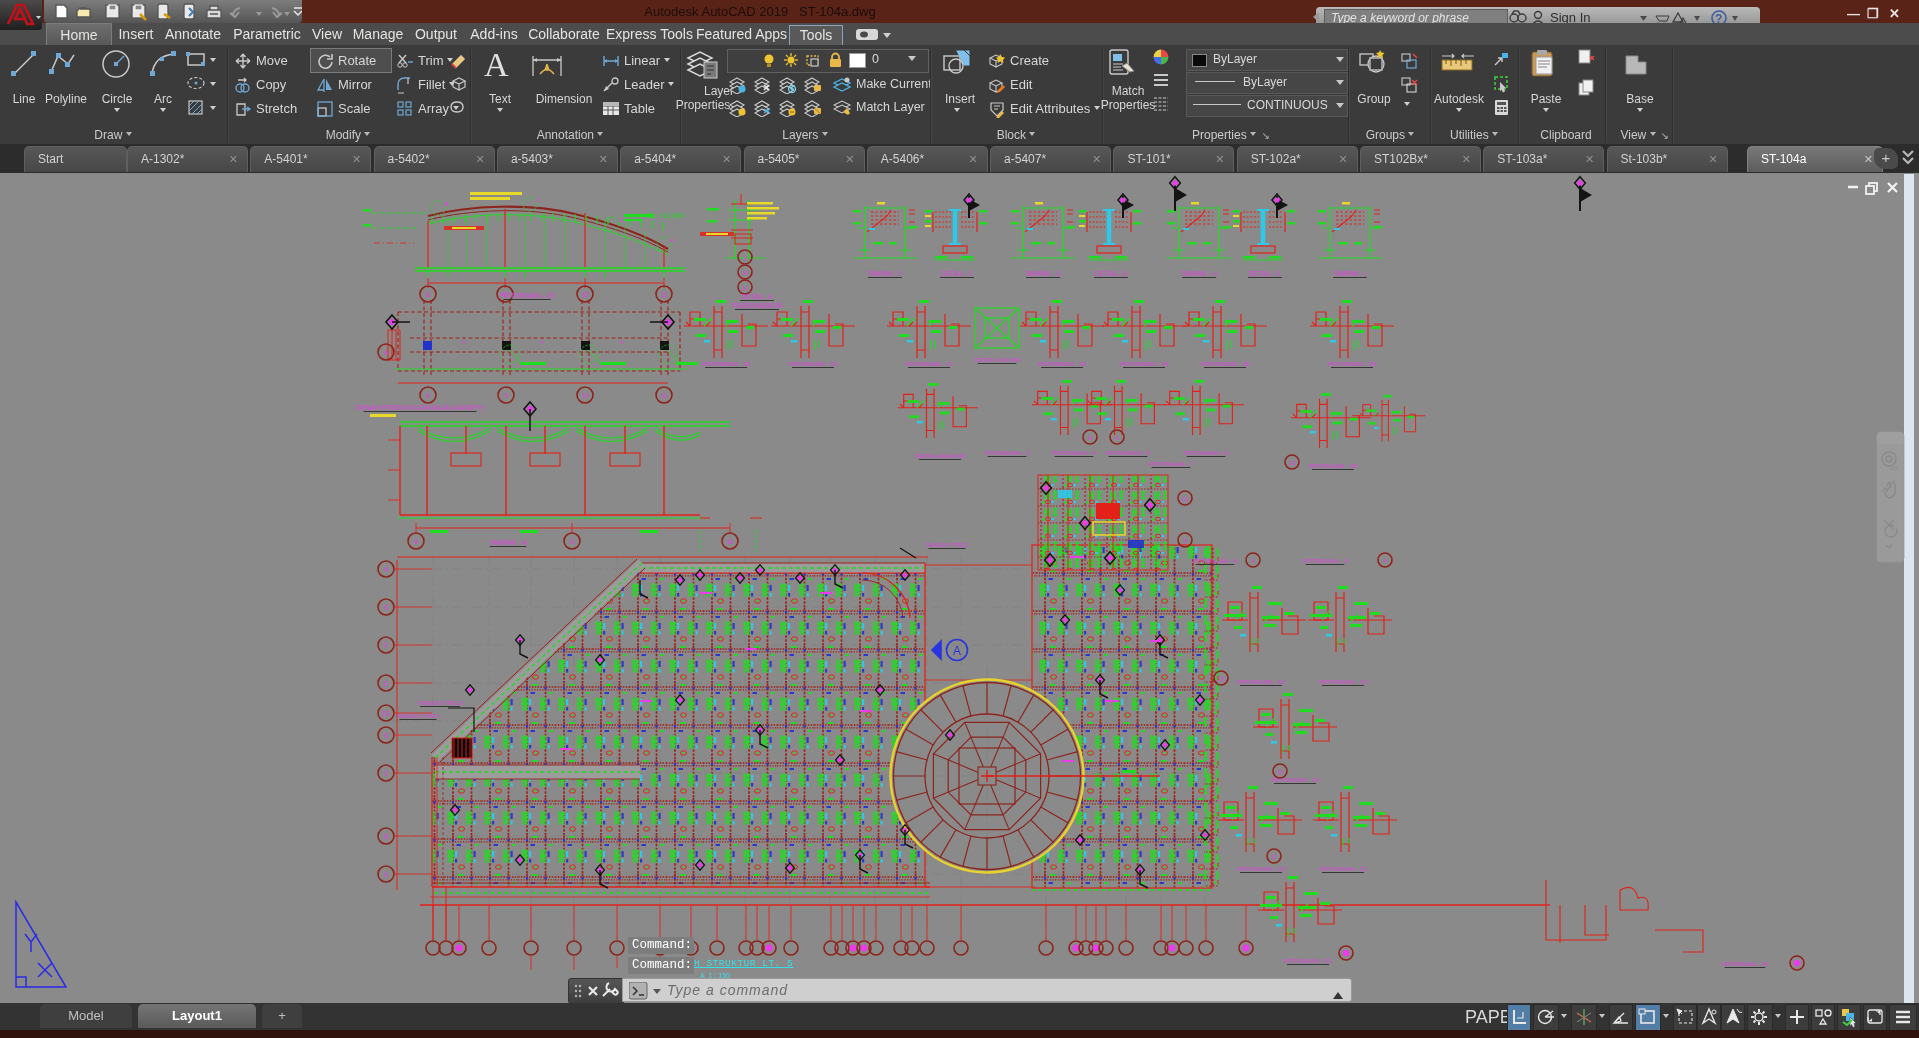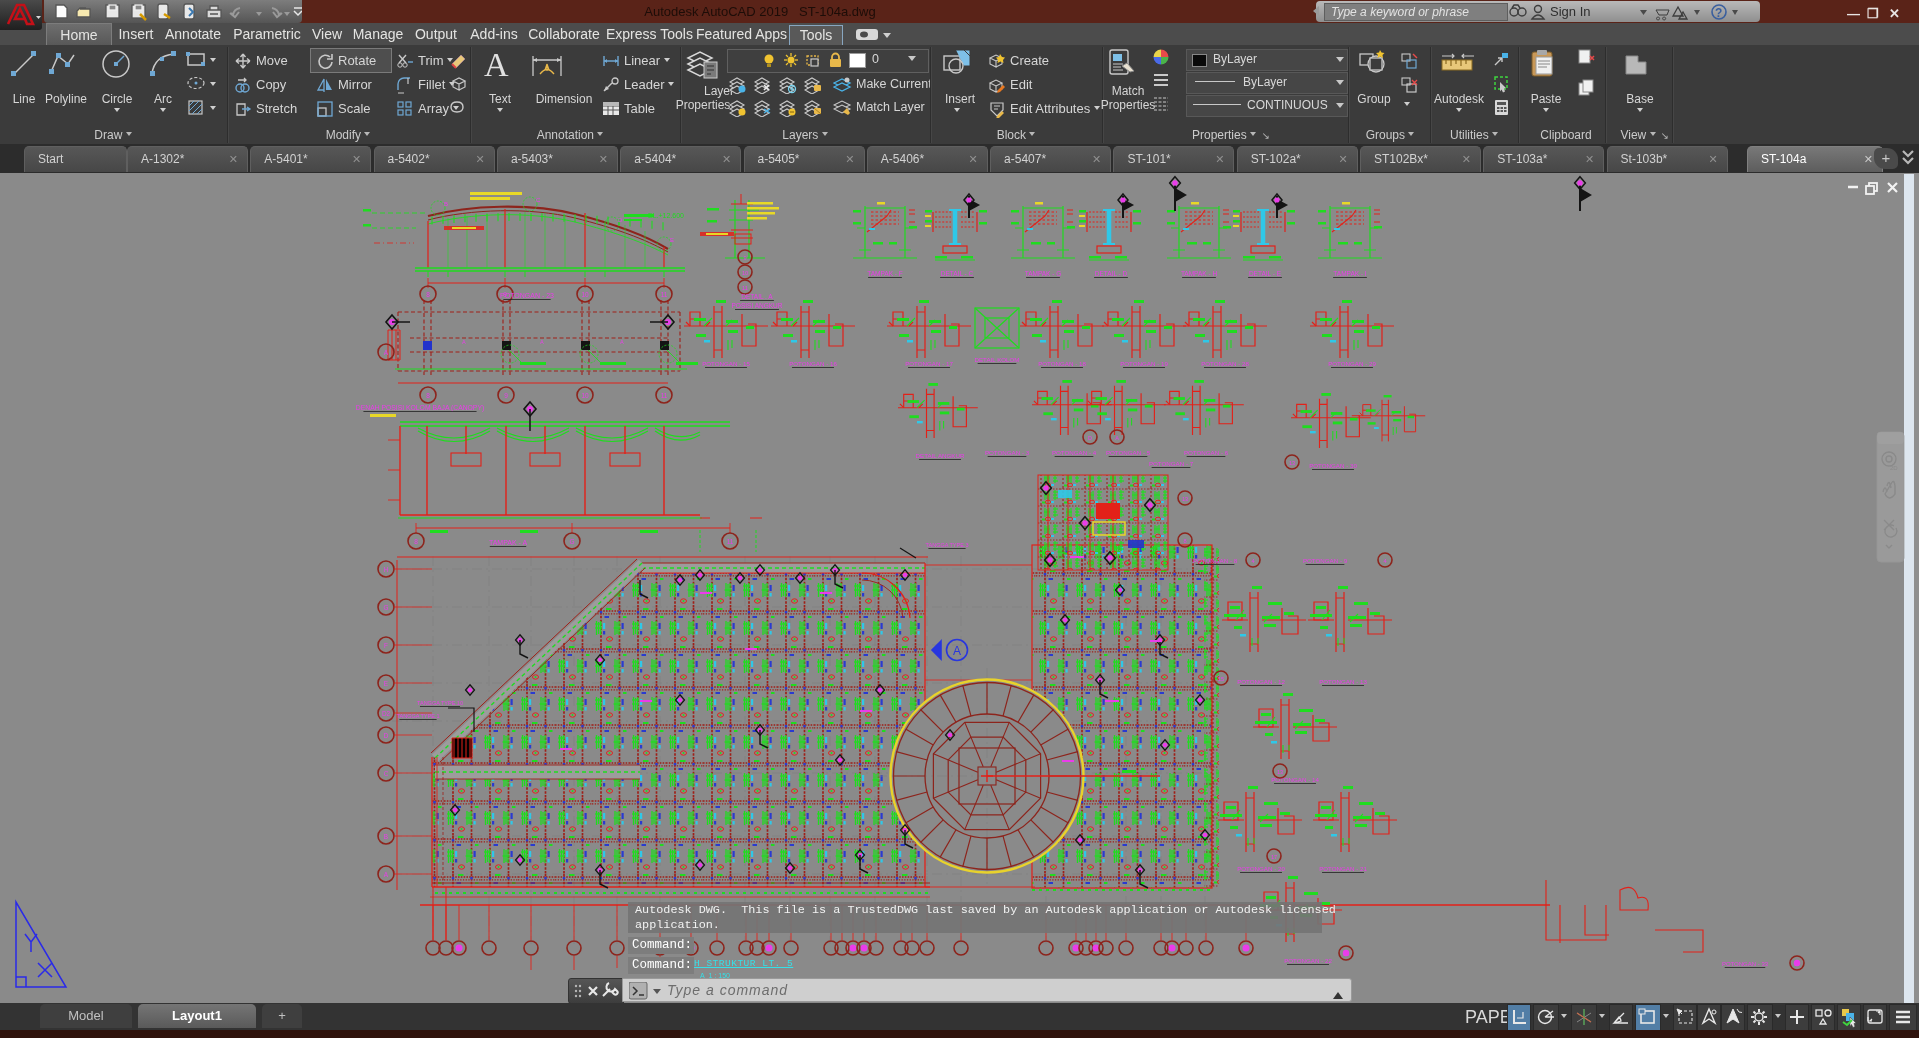--- a/index.html
+++ b/index.html
@@ -2,21 +2,21 @@
 <html><head><meta charset="utf-8"><style>
 html,body{margin:0;padding:0;background:#222}
 #app{position:relative;width:1919px;height:1038px;background:#8a8a8a;font-family:"Liberation Sans",sans-serif;overflow:hidden}
 .abs{position:absolute}
 .dd{display:inline-block;width:0;height:0;border:3px solid transparent;border-top:4px solid #cfcfcf;vertical-align:middle}
 
 #title{position:absolute;left:0;top:0;width:1919px;height:23px;background:#5a2318}
 #logo{position:absolute;left:0;top:0;width:42px;height:30px;background:linear-gradient(#4a4a4a,#1f1f1f);border-radius:0 0 3px 0;z-index:5}
 #qat{position:absolute;left:44px;top:0;width:258px;height:23px;background:linear-gradient(#7d7d7d,#555);border-radius:0 0 4px 4px}
 #titletext{position:absolute;left:560px;top:4px;width:400px;text-align:center;font-size:13px;color:#1d0d08}
-#infocenter{position:absolute;left:1316px;top:1px;width:444px;height:21px;background:linear-gradient(#b9b9b9,#8f8f8f);border-radius:4px}
+#infocenter{position:absolute;left:1316px;top:7px;width:444px;height:21px;background:linear-gradient(#b9b9b9,#8f8f8f);border-radius:4px}
 #searchbox{position:absolute;left:8px;top:2px;width:176px;height:16px;background:#7f7f7f;border:1px solid #5e5e5e;color:#e3e3e3;font-style:italic;font-size:12px;line-height:16px;padding-left:6px}
 .winbtn{position:absolute;top:6px;color:#e8e4e2;font-size:13px;font-weight:bold}
 
 #menurow{position:absolute;left:0;top:23px;width:1919px;height:22px;background:#4c4c4c}
 .mtab{position:absolute;top:23px;height:22px;line-height:22px;color:#e4e4e2;font-size:14px;text-align:center;white-space:nowrap}
 #menuhome{background:linear-gradient(#6e6e6e,#575757);border:1px solid #7c7c7c;border-bottom:none}
 #menulayout{background:#595959;border:1px solid #88a6c0}
 
 #ribbon{position:absolute;left:0;top:45px;width:1919px;height:99px;background:#3b3b3b}
 .rsep{position:absolute;top:2px;width:1px;height:96px;background:#2d2d2d;border-right:1px solid #464646}
@@ -1316,22 +1316,20 @@
 <rect x="560" y="748" width="12" height="2"></rect>
           <rect x="860" y="710" width="12" height="2"></rect>
 </g>
 <g stroke="#1fdc1f" stroke-width="1">
 <path d="M700 530 v22 M756 530 v22" stroke-dasharray="3 2"></path>
 </g>
 <path d="M700 518 h10 M750 518 h12" stroke="#e32119" stroke-width="1"></path>
 </svg>
 </div>
 
-<div id="msgbox">Autodesk DWG.  This file is a TrustedDWG last saved by an Autodesk application or Autodesk licensed
-application.</div>
 <div class="cmdchip" style="top:937px">Command:</div>
 <div class="cmdchip" style="top:957px">Command:</div>
 <div class="abs" style="left:694px;top:958px;color:#35e0e8;font-family:'Liberation Mono',monospace;font-size:9.5px;letter-spacing:0.5px;text-decoration:underline">H STRUKTUR LT. 5</div>
 <div class="abs" style="left:700px;top:972px;color:#35e0e8;font-size:7px">A&nbsp;&nbsp;1 : 150</div>
 <div id="cmdbar">
   <div id="cmdleft"><svg width="54" height="24">
     <g fill="#b5b5b5">
             <circle cx="7" cy="7" r="1.2"></circle>
             <circle cx="11" cy="7" r="1.2"></circle>
             <circle cx="7" cy="12" r="1.2"></circle>

